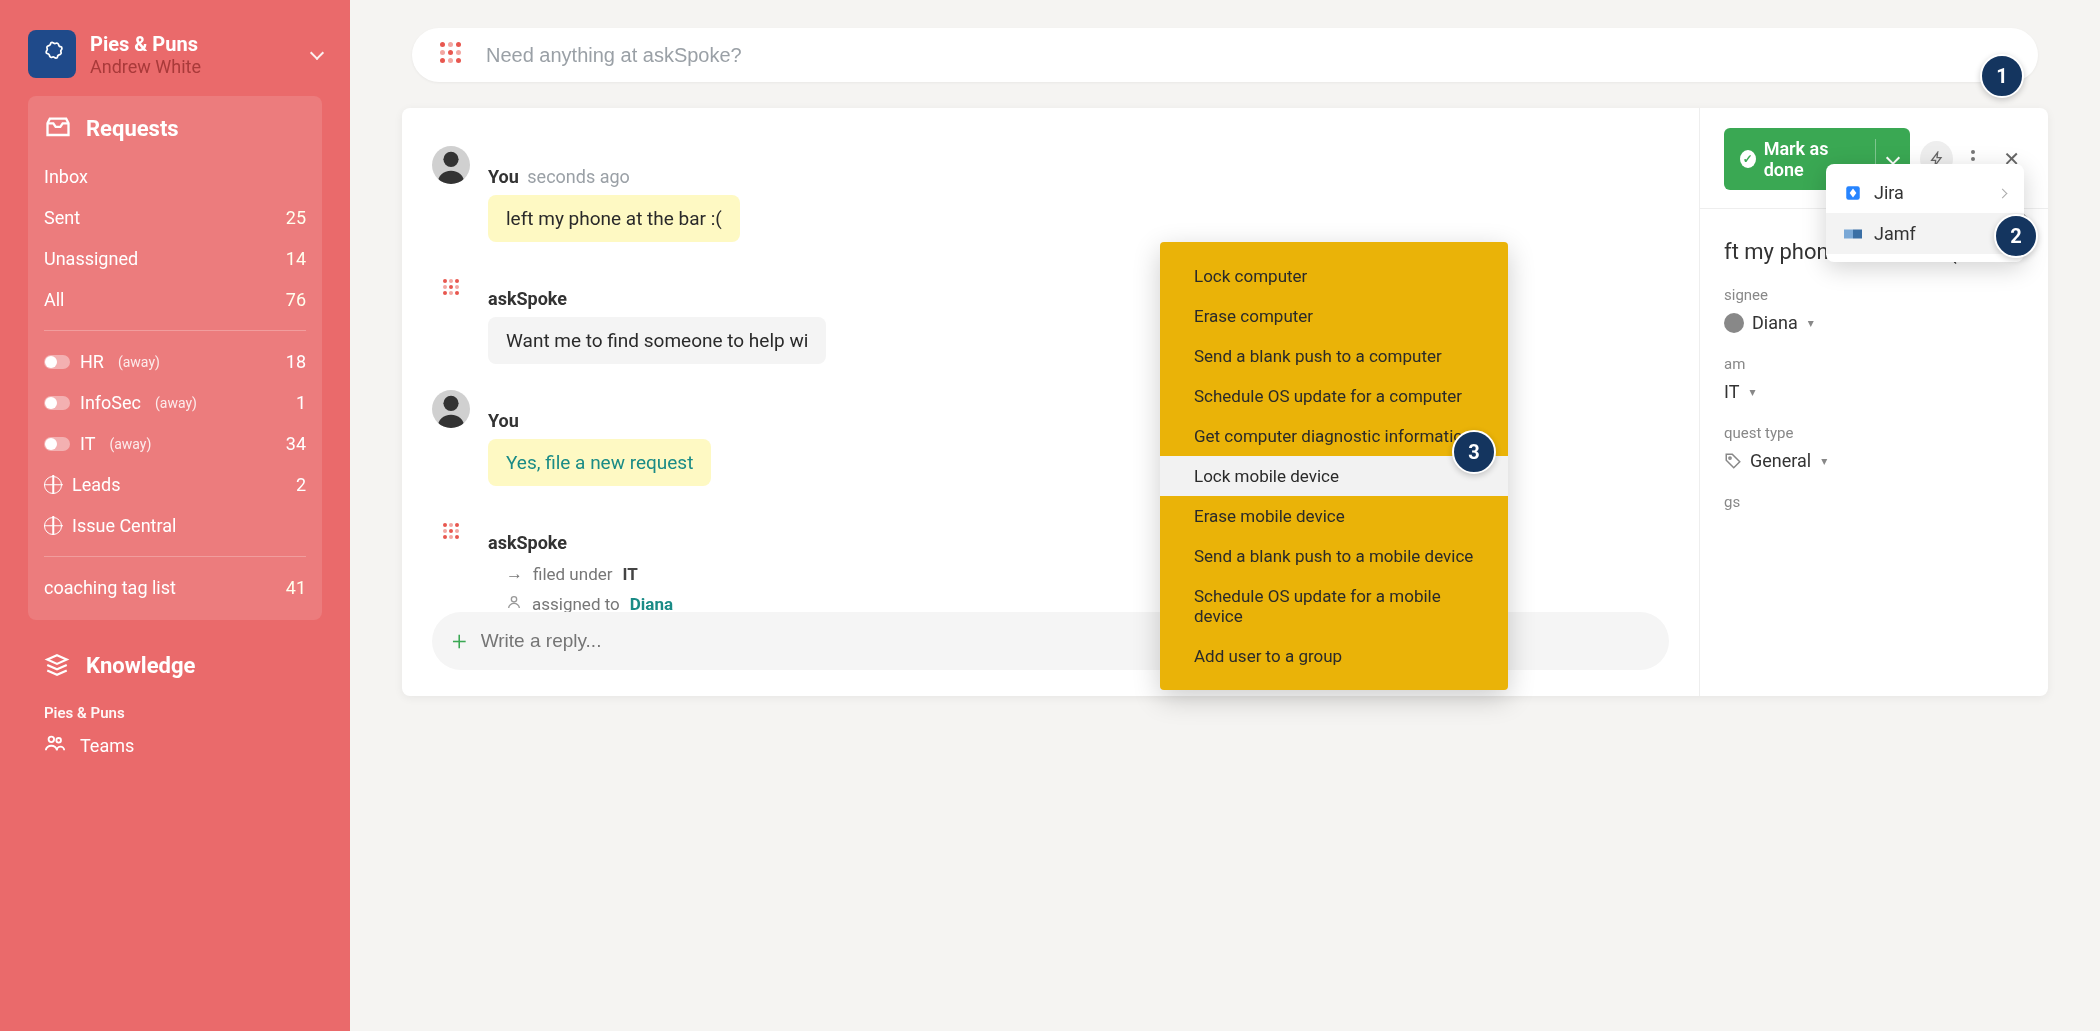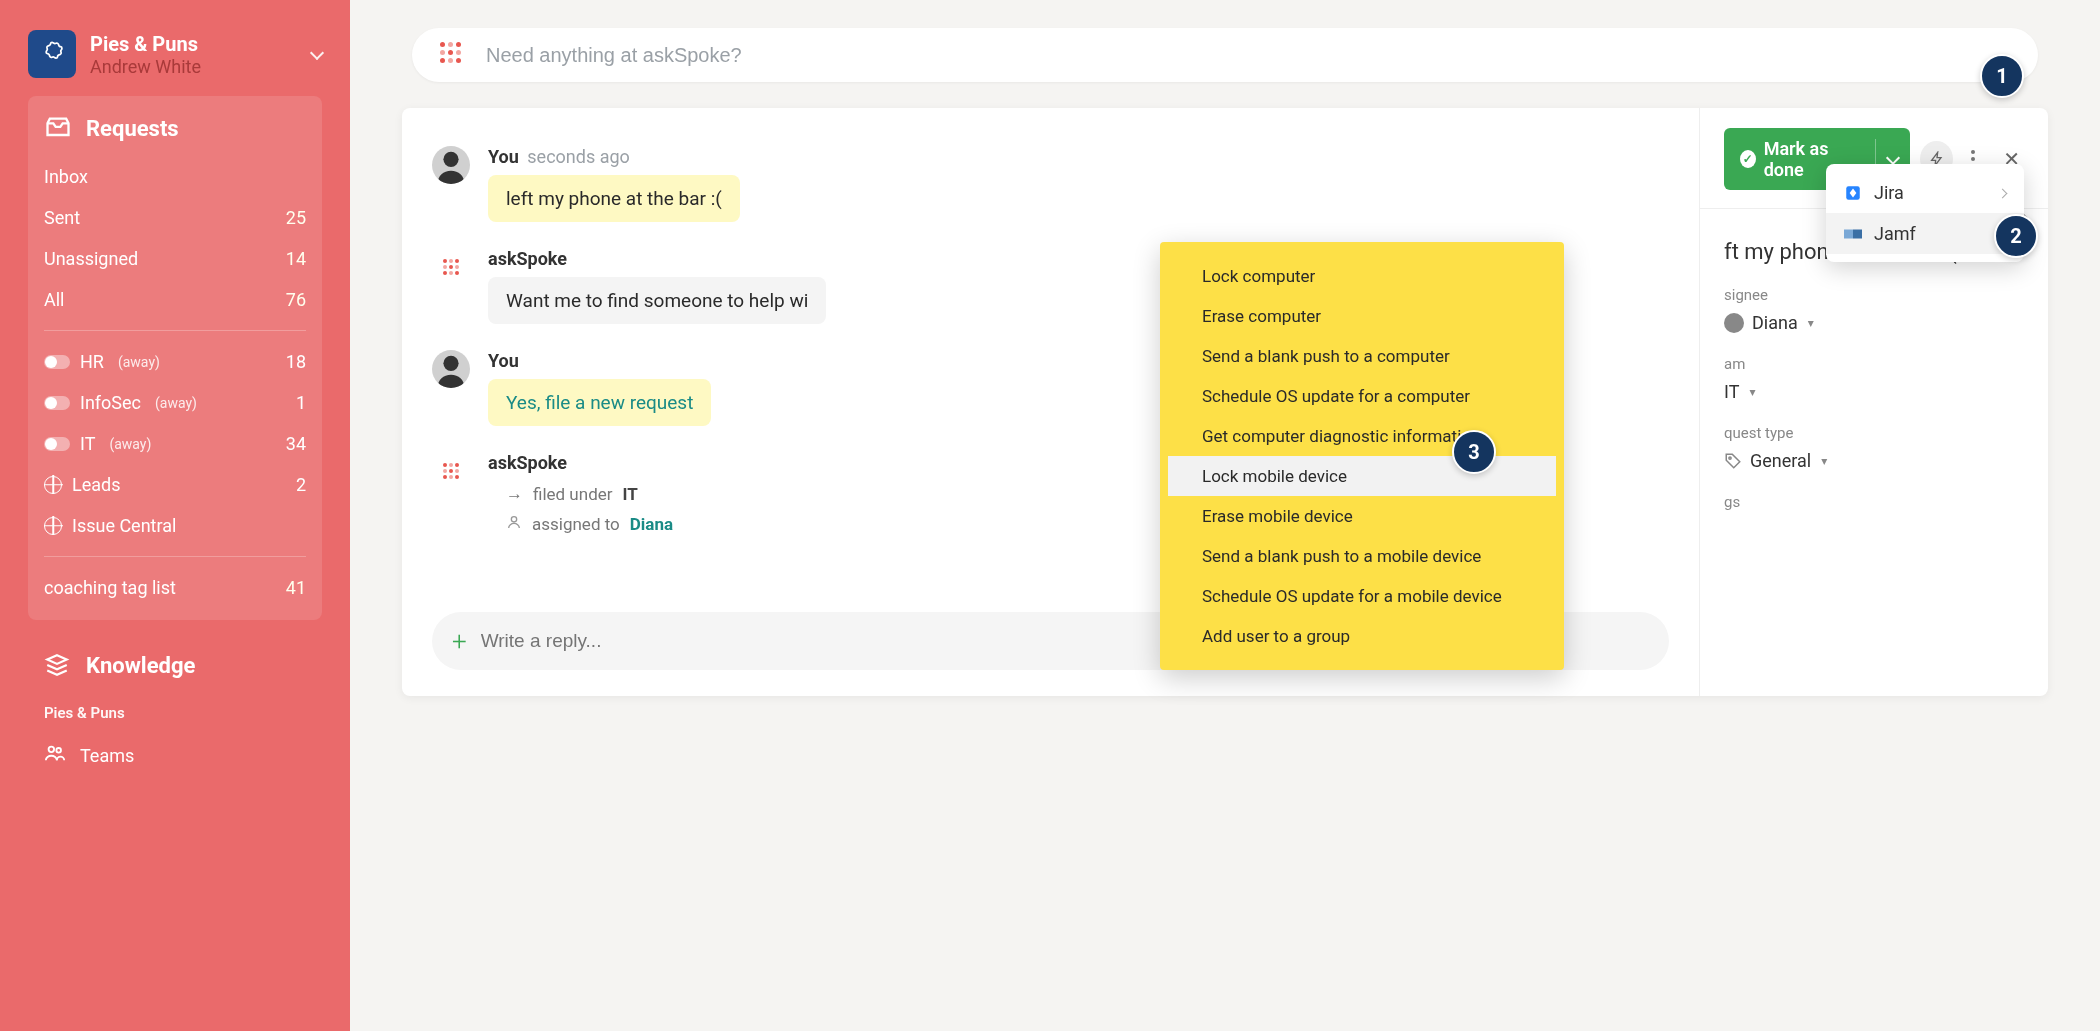--- a/index.html
+++ b/index.html
@@ -86,21 +86,21 @@
 .away { font-size: 14px; opacity: .85; margin-left: 4px; }
 
 .sb-knowledge {
   margin: 32px 44px 18px;
   display: flex; align-items: center; gap: 16px;
 }
 .sb-knowledge .sb-title { font-size: 22px; font-weight: 700; }
 .stack-icon { width: 26px; height: 26px; position: relative; }
 
 .sb-small { margin: 26px 44px 10px; font-size: 15px; opacity: .95; font-weight: 600; }
-.sb-teams-row { margin: 20px 44px; display: flex; align-items: center; gap: 14px; }
+.sb-teams-row { margin: 10px 44px; display: flex; align-items: center; gap: 14px; }
 
 
 .main { flex: 1; position: relative; padding: 28px 52px; }
 .search {
   display: flex; align-items: center; gap: 20px;
   background: #fff; border-radius: 999px;
   padding: 14px 28px; box-shadow: 0 1px 3px rgba(0,0,0,0.05);
   margin: 0 10px 26px;
 }
 .search .logo { width: 26px; height: 26px; }
@@ -119,21 +119,21 @@
 .thread { flex: 1; padding: 30px 0; border-right: 1px solid #eee; position: relative; }
 .details { width: 348px; padding: 20px 24px; position: relative; }
 
 .msg { display: flex; gap: 18px; padding: 8px 30px 18px; }
 .avatar {
   width: 38px; height: 38px; border-radius: 50%; flex-shrink: 0;
   background: #d0d0d0; overflow: hidden; display: flex; align-items: flex-end; justify-content: center;
 }
 .avatar.bot { background: #fff; }
 .avatar svg { width: 100%; height: 100%; }
-.msg-body { flex: 1; }
+.msg-body { flex: 1; margin-top: 20px; }
 .msg-meta { margin-bottom: 8px; }
 .msg-author { font-weight: 700; color: #333; }
 .msg-time { color: #9aa0a6; margin-left: 4px; }
 .bubble {
   display: inline-block; background: #fef9c3;
   padding: 12px 18px; border-radius: 8px; font-size: 19px; color: #2a2a2a;
 }
 .bubble.gray { background: #f4f4f4; }
 .bubble.teal-text { color: #1a8b86; }
 .sys-line { display: flex; align-items: center; gap: 10px; color: #777; margin: 10px 0 2px 18px; font-size: 17px; }
@@ -185,23 +185,23 @@
 }
 .pop-integration .pi-item {
   display: flex; align-items: center; gap: 12px;
   padding: 10px 18px; cursor: pointer;
 }
 .pop-integration .pi-item.hover { background: #f3f3f3; }
 .pi-caret { margin-left: auto; color: #aaa; font-size: 12px; }
 .pi-icon { width: 18px; height: 18px; display: inline-flex; align-items: center; justify-content: center; }
 
 .pop-actions {
-  position: absolute; top: 242px; left: 810px; width: 404px;
-  background: #fde047; border-radius: 4px; box-shadow: 0 8px 28px rgba(0,0,0,0.2);
-  padding: 14px 8px; z-index: 50;
+  position: absolute; top: 242px; left: 810px; width: 348px;
+  background: #eab308; border-radius: 4px; box-shadow: 0 8px 28px rgba(0,0,0,0.2);
+  padding: 14px 0; z-index: 50;
 }
 .pop-actions .pa-item { padding: 10px 34px; cursor: pointer; font-size: 17px; color: #2a2a2a; }
 .pop-actions .pa-item.hover { background: #f2f2f2; }
 
 
 .num-badge {
   width: 44px; height: 44px; border-radius: 50%;
   background: #14355f; color: #fff; font-weight: 700;
   display: flex; align-items: center; justify-content: center;
   font-size: 20px; position: absolute; z-index: 60;

